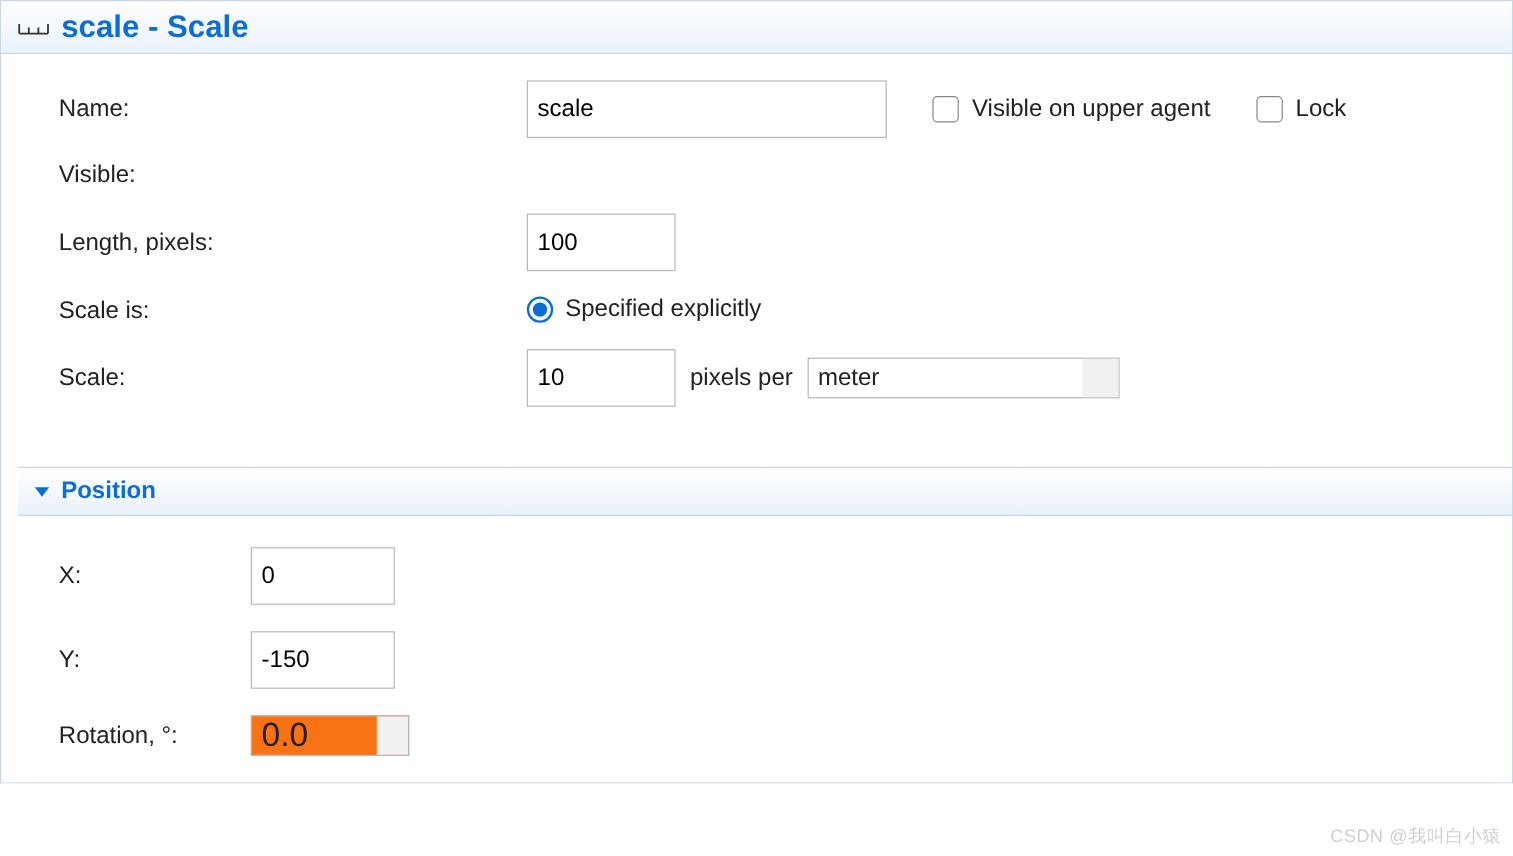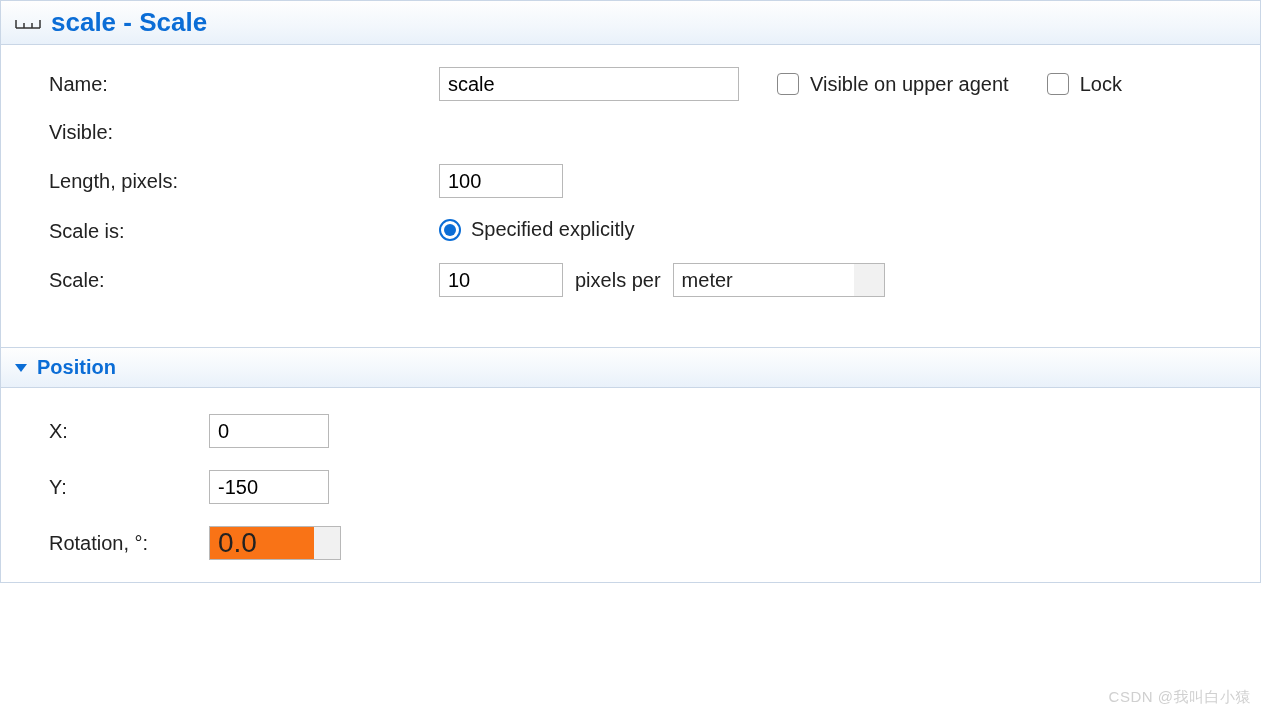--- a/index.html
+++ b/index.html
@@ -52,32 +52,32 @@
     align-items: center;
     gap: 12px;
     flex: 1;
   }
   input[type=text].txt {
     font-family: inherit;
     font-size: 20px;
     padding: 3px 8px;
     border: 1px solid #b8b8b8;
     background: #fff;
-    height: 34px;
+    height: 48px;
   }
   .txt-wide { width: 300px; }
   .txt-med  { width: 124px; }
   .select-box {
     font-family: inherit;
     font-size: 20px;
     padding: 3px 8px;
     border: 1px solid #b8b8b8;
     background: #fff;
     height: 34px;
-    width: 212px;
+    width: 260px;
     display: flex;
     align-items: center;
     position: relative;
   }
   .select-box::after {
     content: "";
     position: absolute;
     right: 0; top: 0; bottom: 0;
     width: 30px;
     background: #f1f1f1;
@@ -129,20 +129,21 @@
     background: linear-gradient(to bottom, #fefefe 0%, #f2f7fc 60%, #e9f1fa 100%);
     border-top: 1px solid #c9d6e6;
     border-bottom: 1px solid #c9d6e6;
     padding: 8px 14px;
     display: flex;
     align-items: center;
     gap: 10px;
     color: #0b6dd6;
     font-weight: 700;
     font-size: 20px;
+    margin-left: 14px;
   }
   .tri-down {
     width: 0; height: 0;
     border-left: 6px solid transparent;
     border-right: 6px solid transparent;
     border-top: 8px solid #0b6dd6;
   }
   .pos-area {
     padding: 26px 48px 20px 48px;
   }

